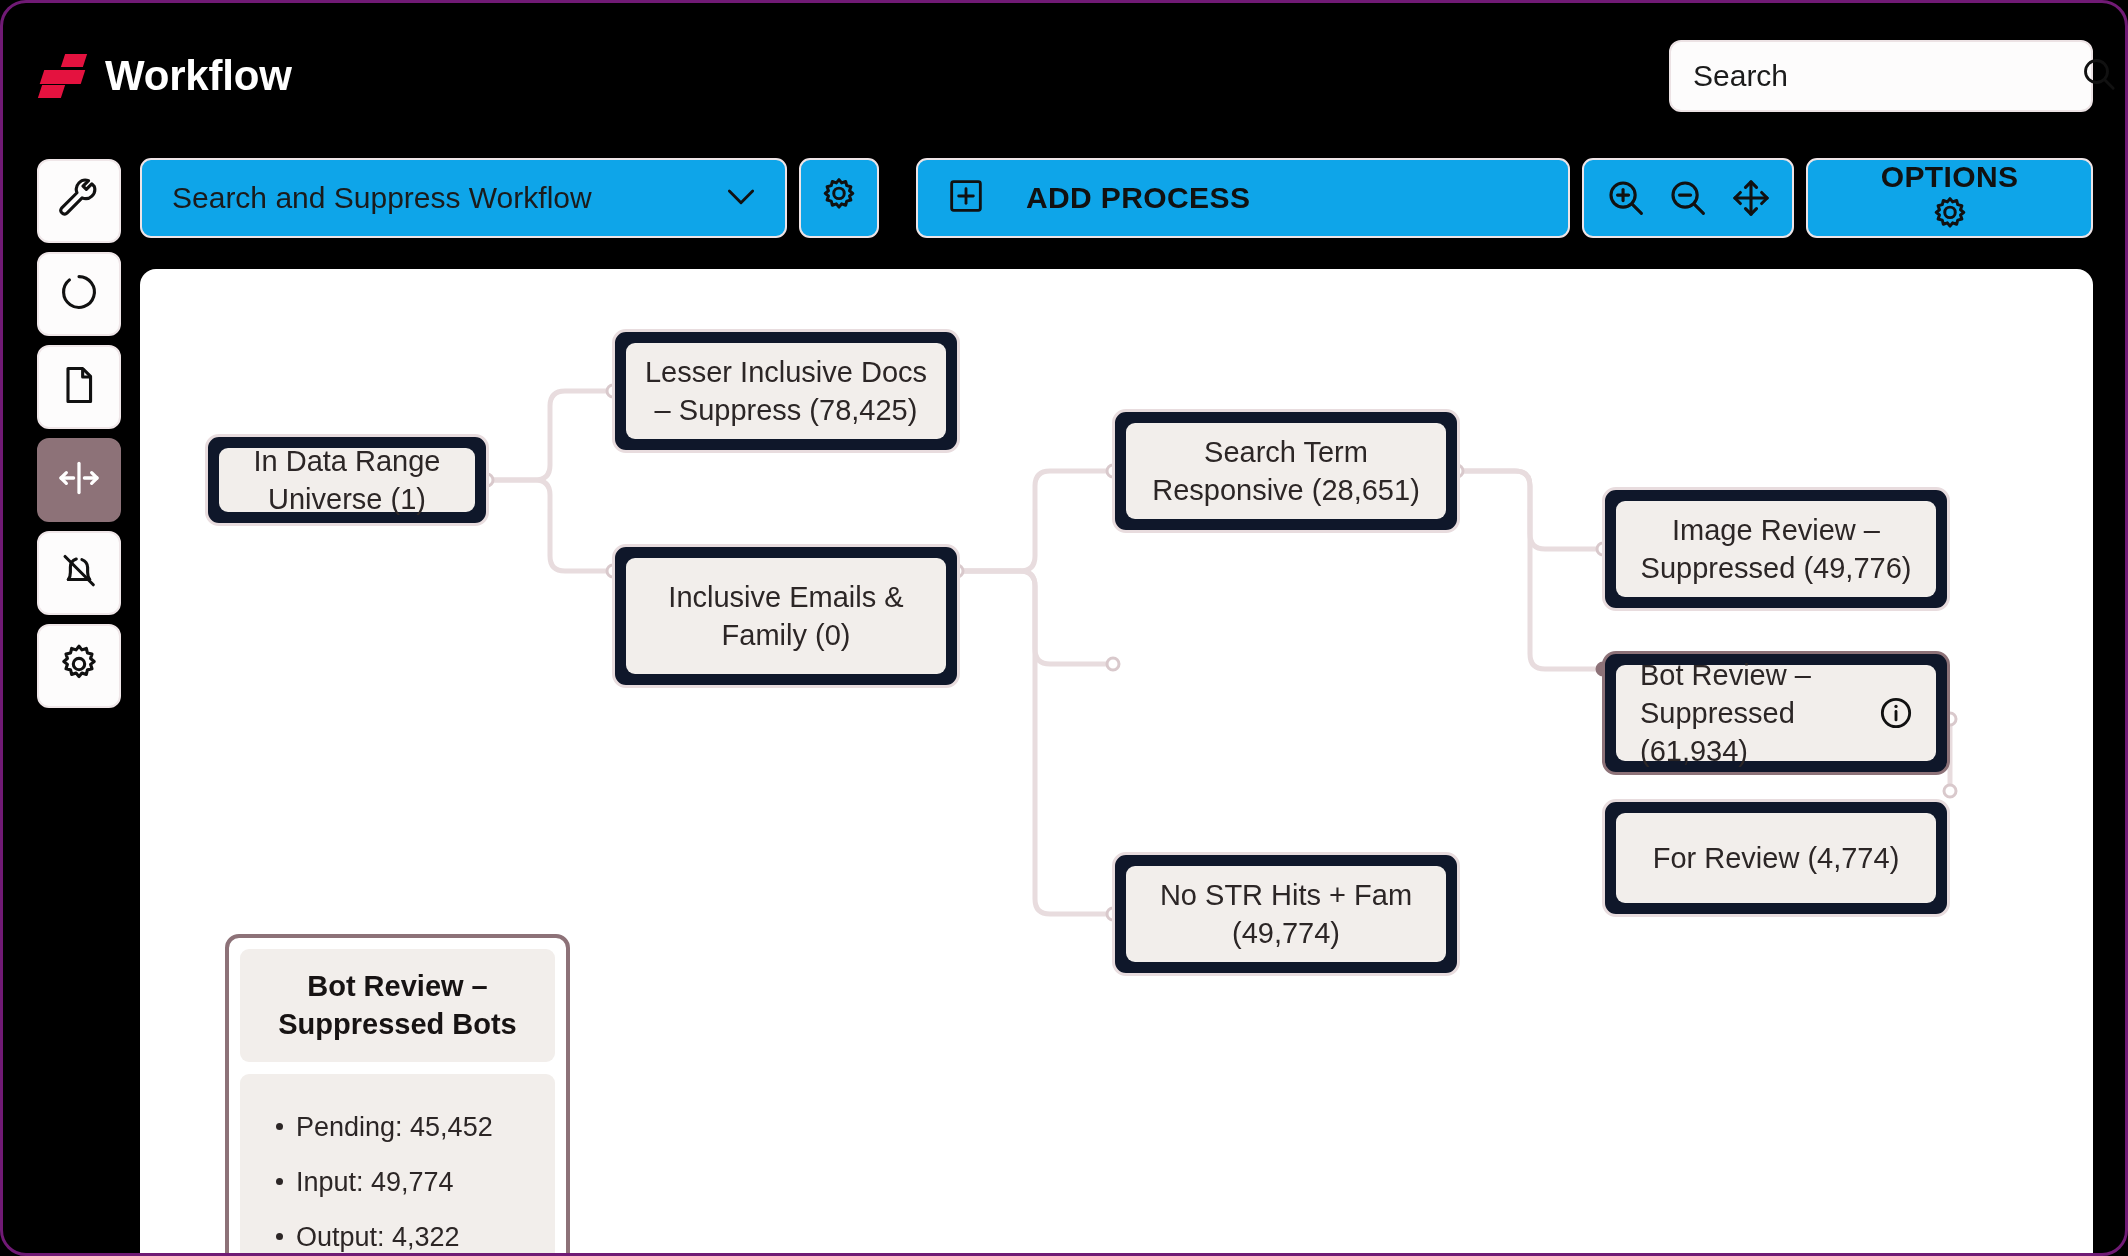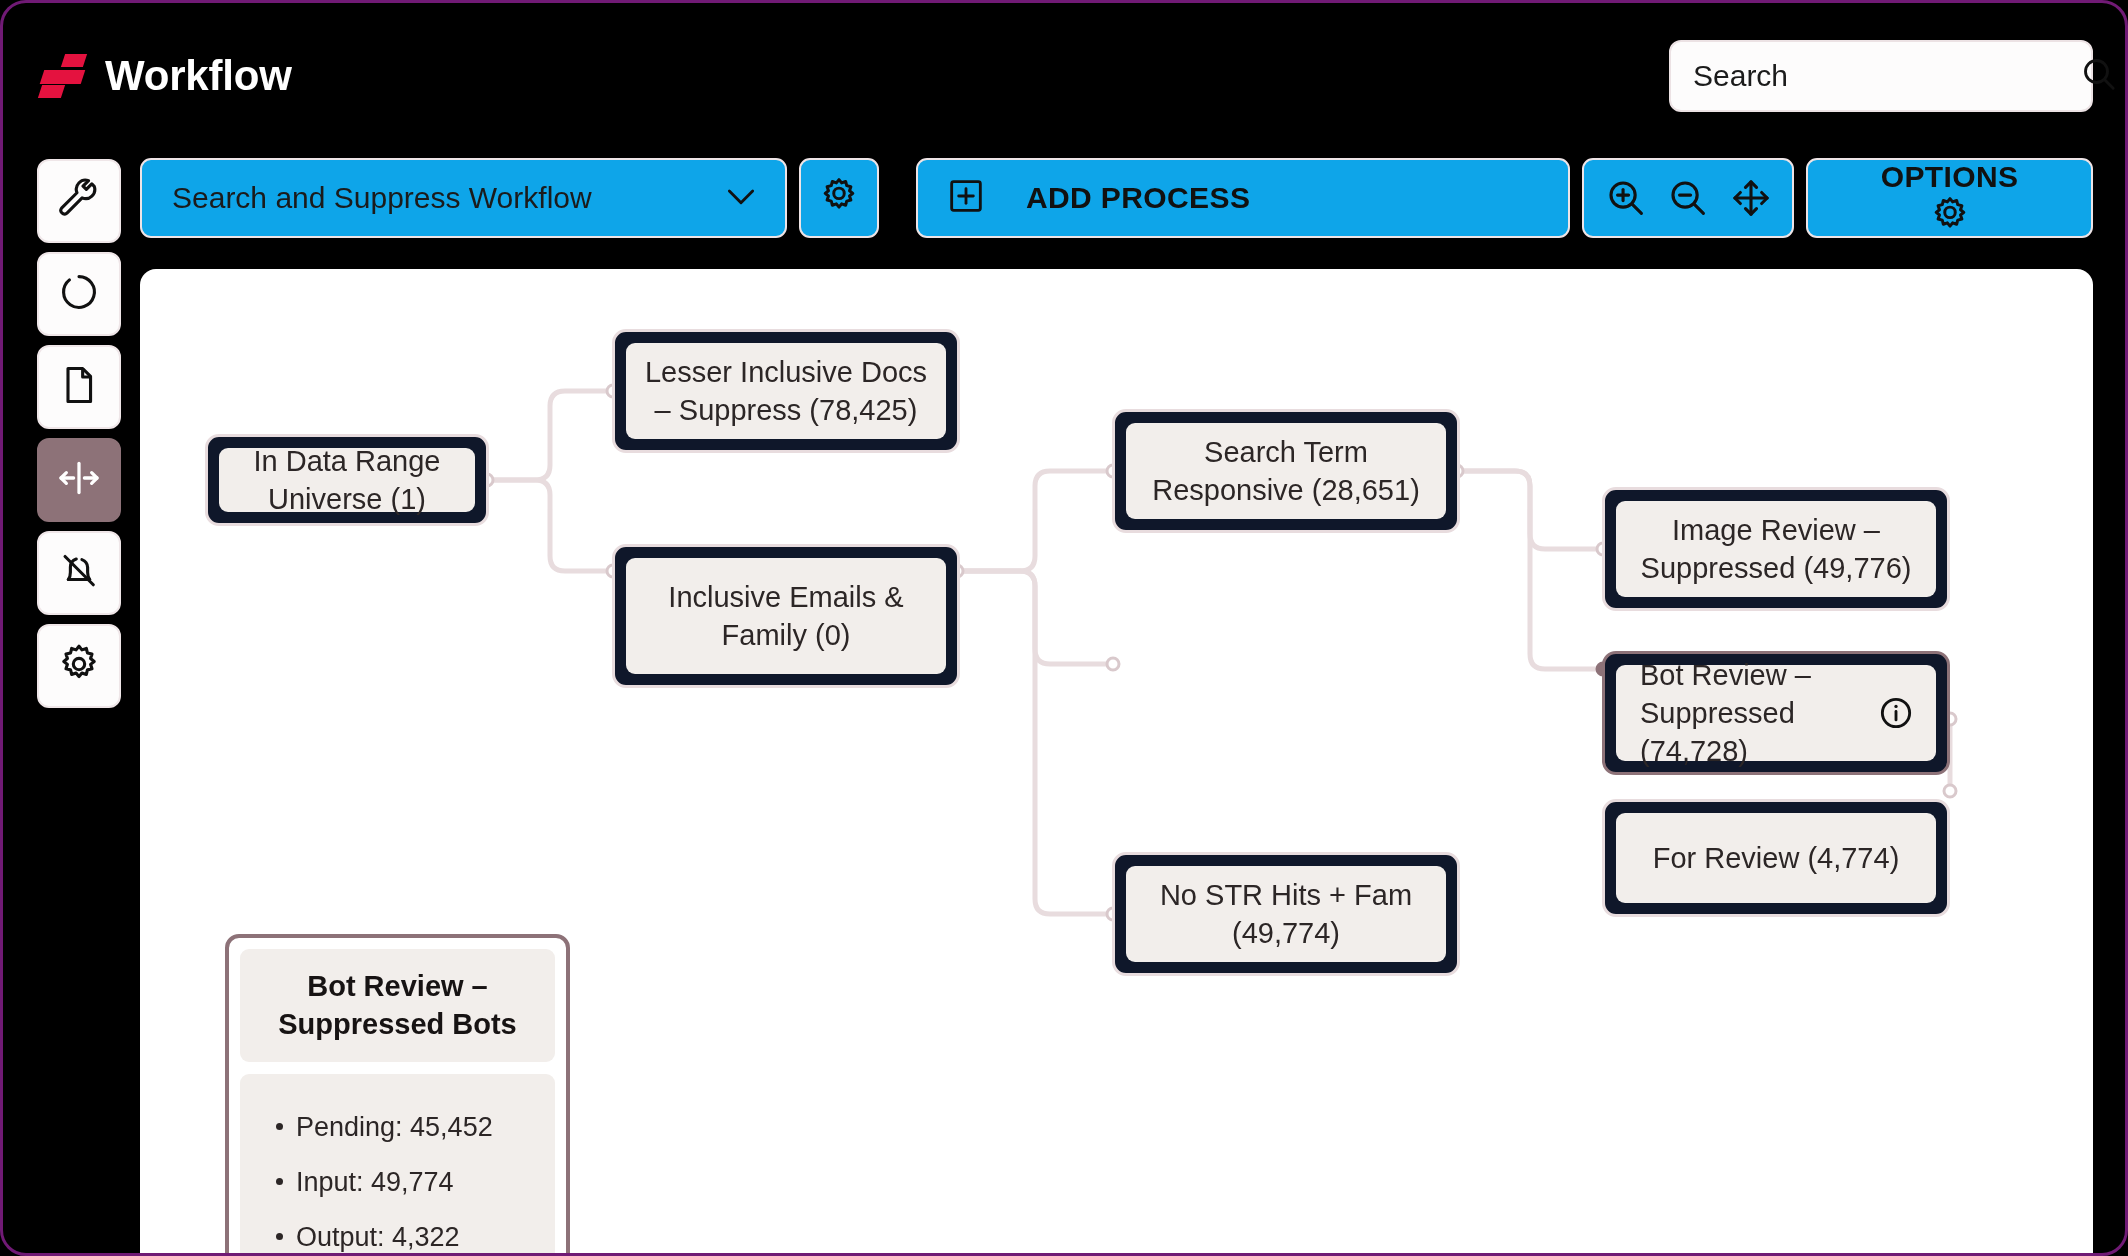--- a/index.html
+++ b/index.html
@@ -502,21 +502,21 @@
     </div>
 
     <div class="node" style="left:1462px; top:218px; width:348px; height:124px;">
       <div class="node-body">
         <span class="node-label">Image Review – Suppressed (49,776)</span>
       </div>
     </div>
 
     <div class="node selected" style="left:1462px; top:382px; width:348px; height:124px;">
       <div class="node-body">
-        <span class="node-label">Bot Review – Suppressed (74,728)</span>
+        <span class="node-label">Bot Review – Suppressed (61,934)</span>
         <span style="flex:none;display:flex;">
           <svg width="36" height="36" viewBox="0 0 24 24" fill="none" stroke="#111" stroke-width="1.9" stroke-linecap="round">
             <circle cx="12" cy="12" r="9.1"></circle>
               <line x1="12" y1="11" x2="12" y2="16.6"></line>
             <circle cx="12" cy="7.6" r="1.1" fill="#111" stroke="none"></circle>
             </svg>
         </span>
       </div>
     </div>
 

